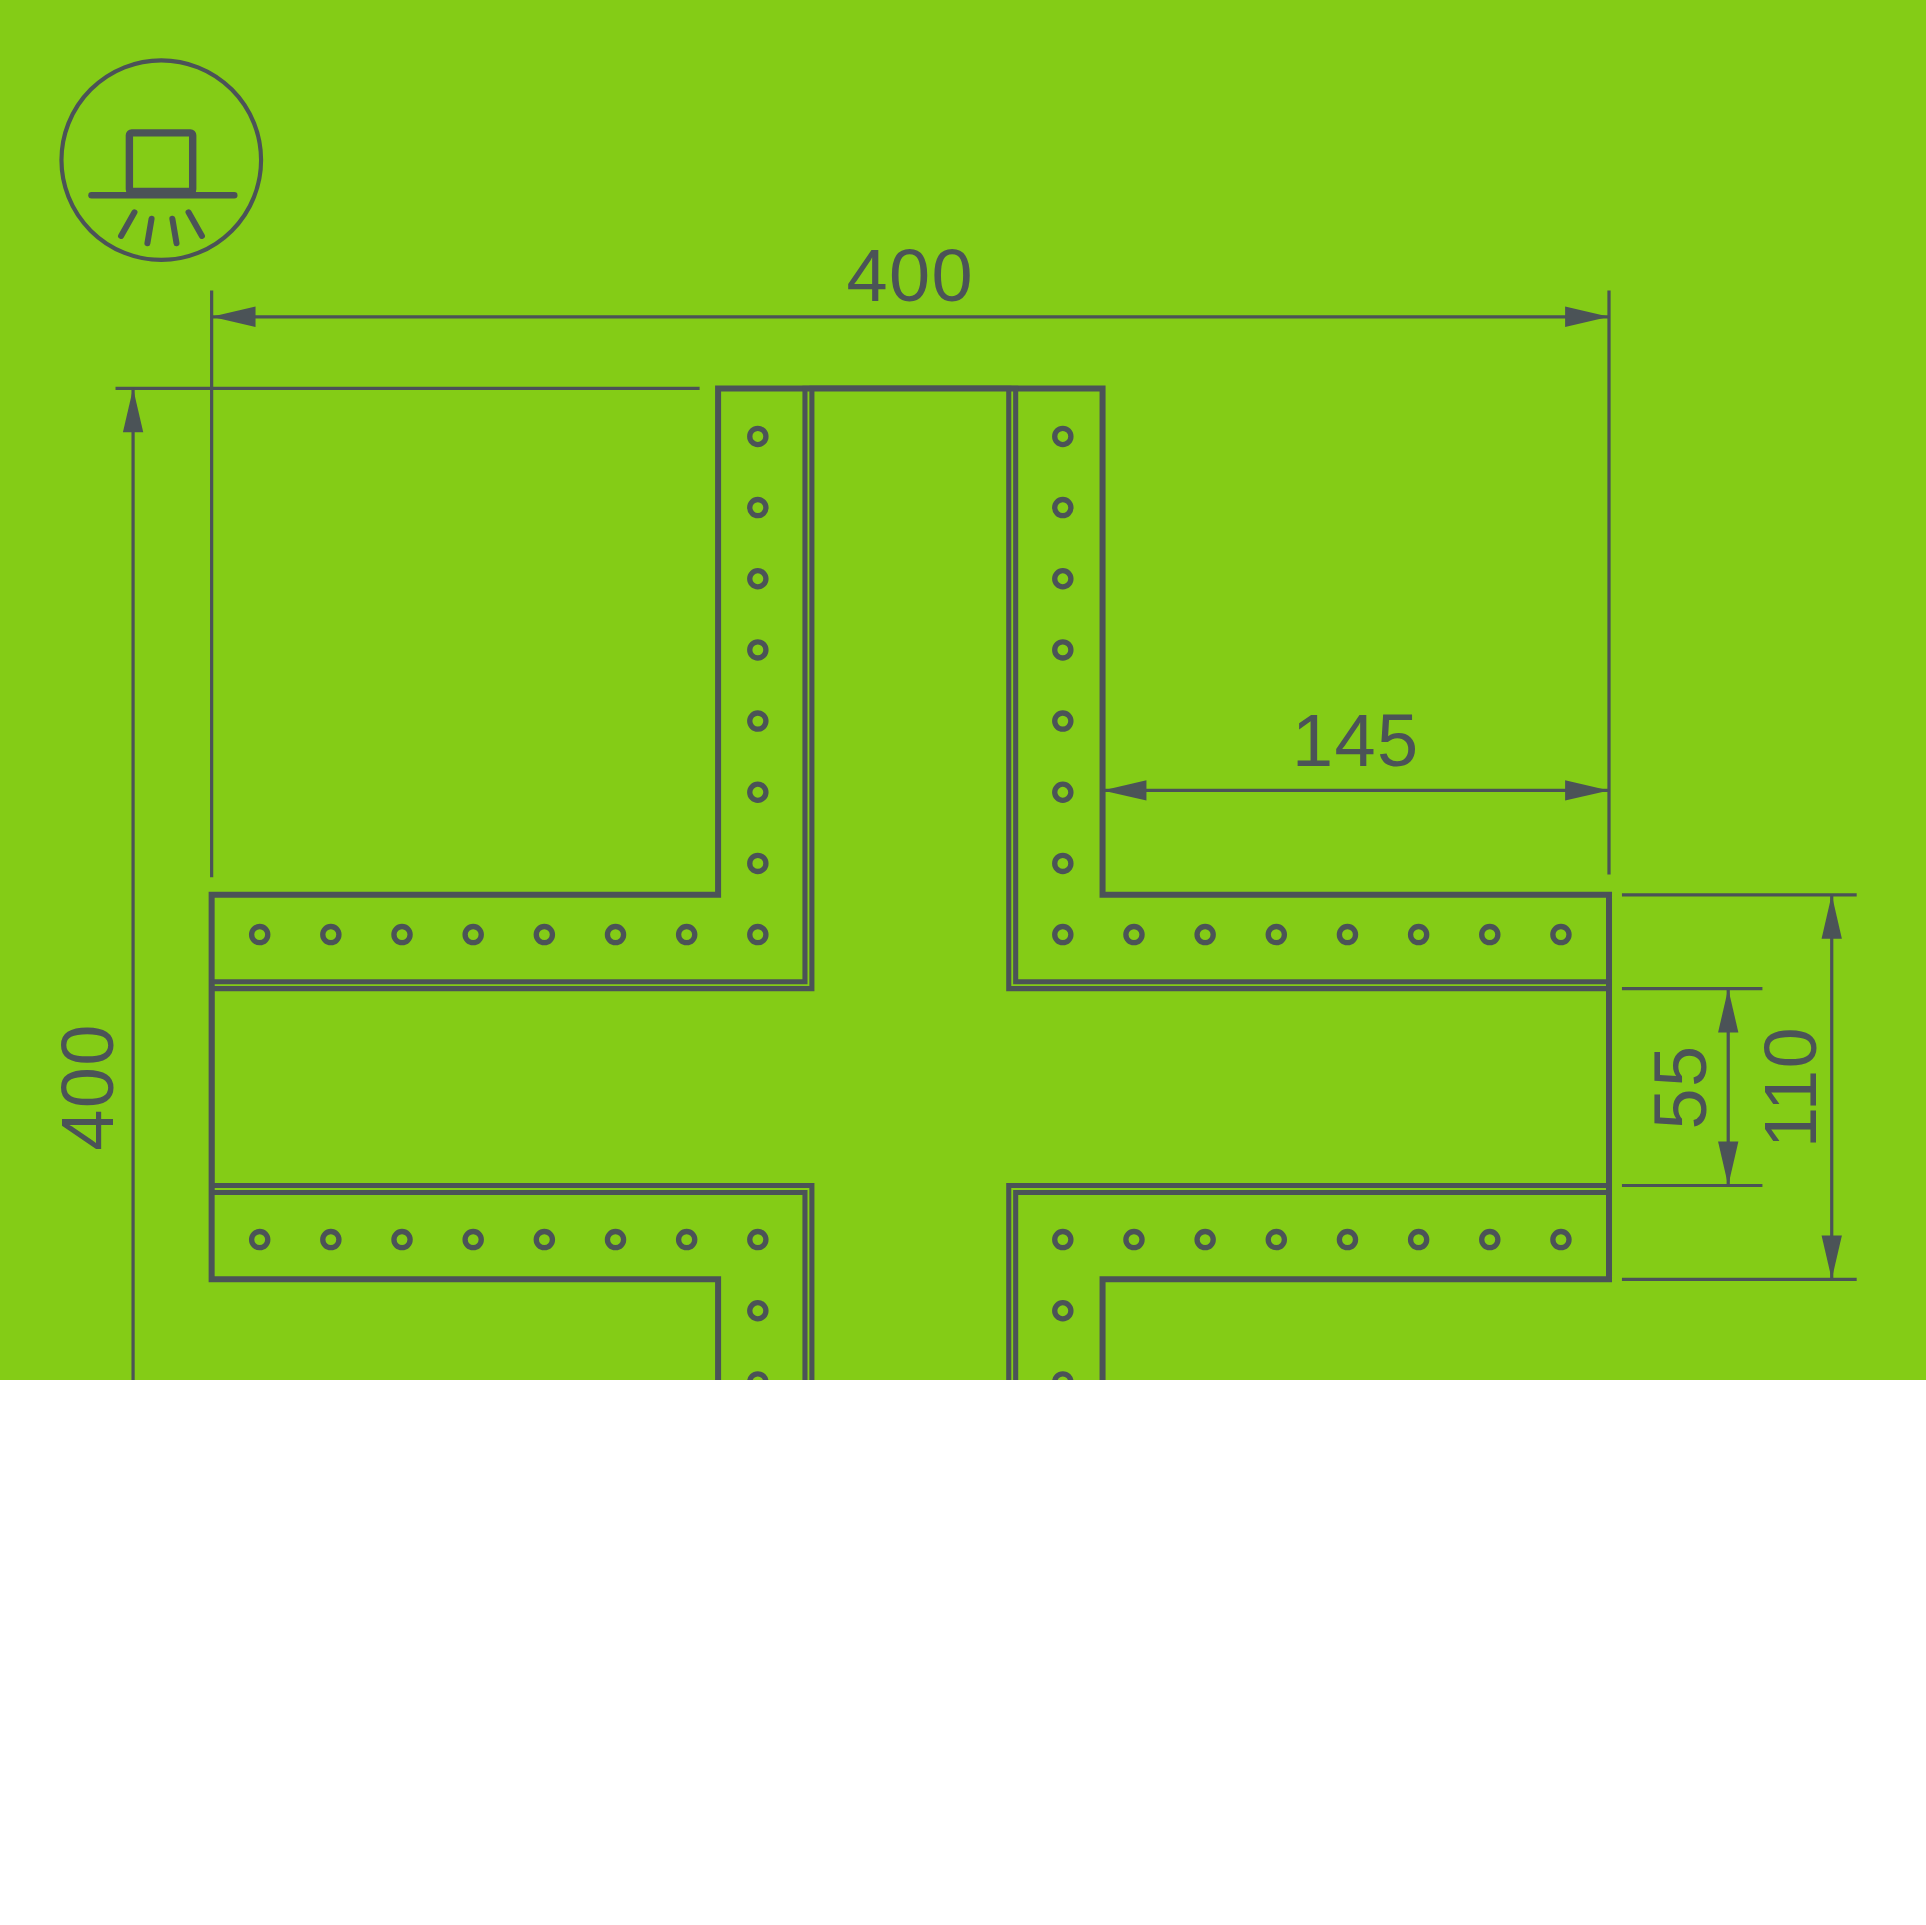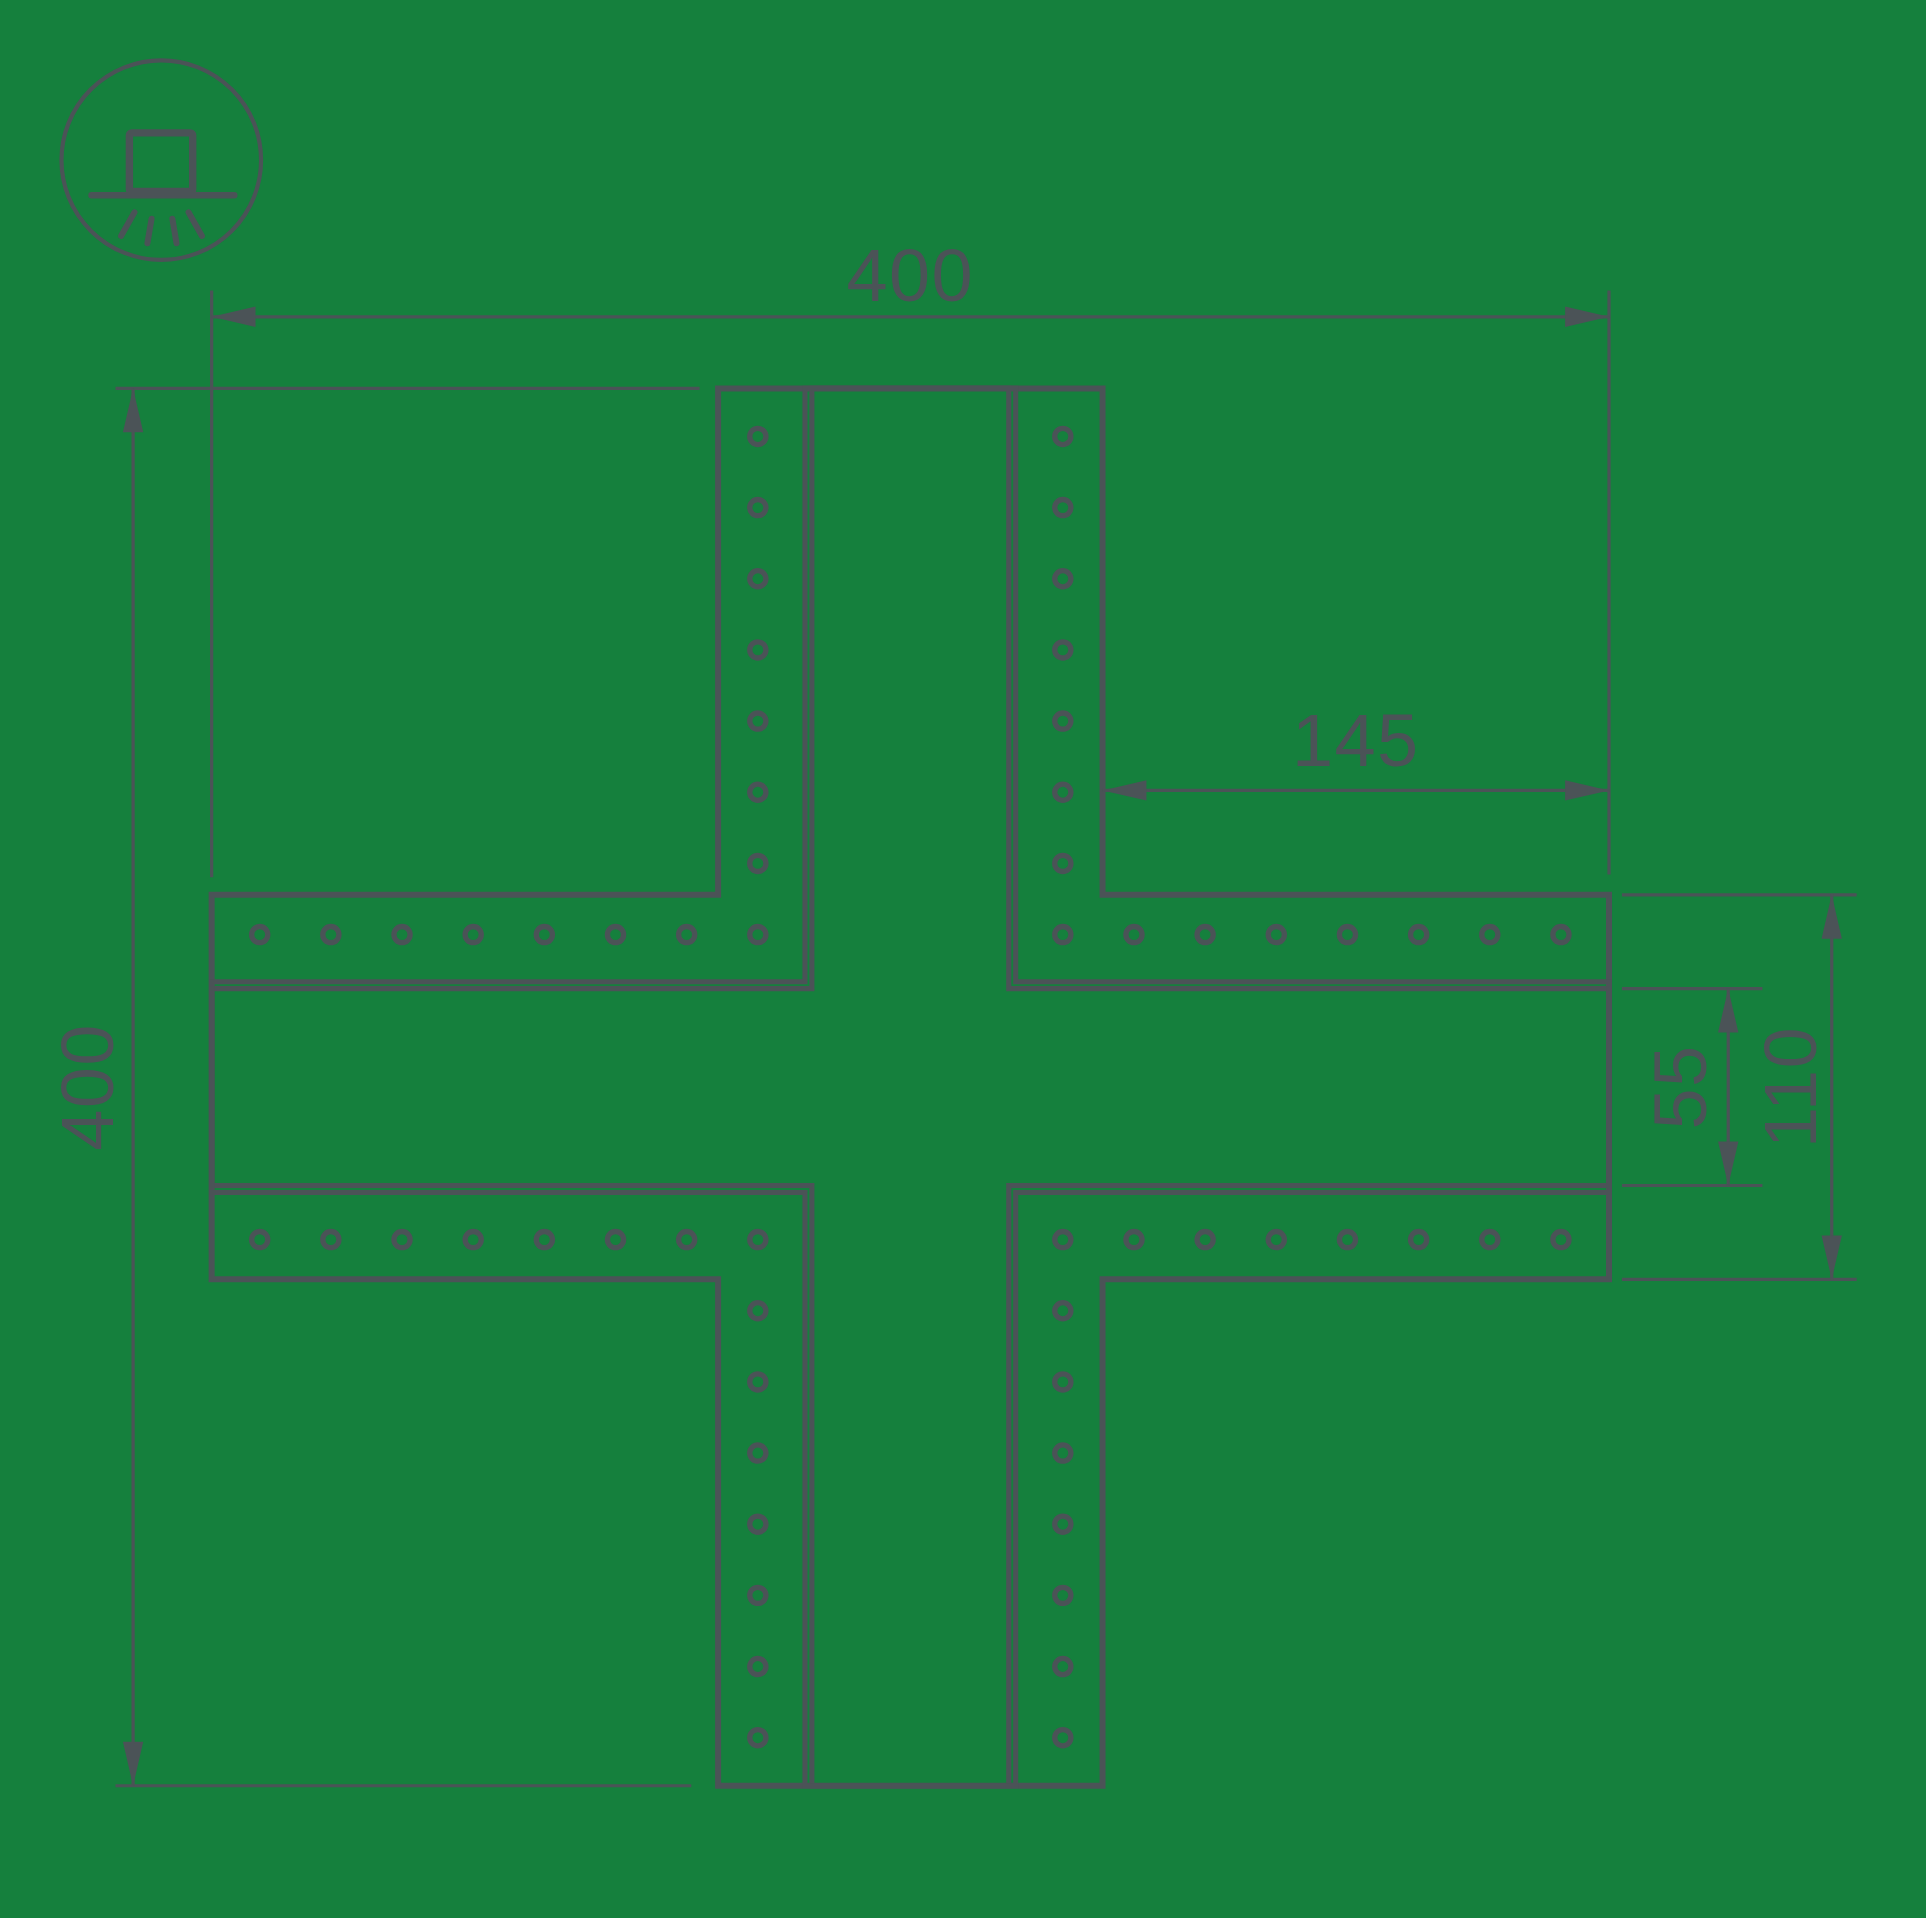--- a/index.html
+++ b/index.html
@@ -6,22 +6,22 @@
     margin:0;
     padding:0;
     background:#ffffff;
     width:1926px;
     height:1926px;
     font-family:"Liberation Sans", sans-serif;
   }
   #stage{
     position:relative;
     width:1926px;
-    height:1918px;
-    background:#15803d;
+    height:1380px;
+    background:#84cc16;
     overflow:hidden;
   }
   svg{display:block}
   .thick{fill:none;stroke:#4b5357;stroke-width:13;stroke-linejoin:miter}
   .dbl{fill:none;stroke:#4b5357;stroke-width:11;stroke-linejoin:miter}
   .dim{fill:none;stroke:#4b5357;stroke-width:7;stroke-linecap:butt}
   .arrow{fill:#4b5357;stroke:none}
   .hole{fill:none;stroke:#4b5357;stroke-width:11.5}
   .dim-text{
     fill:#4b5357;

